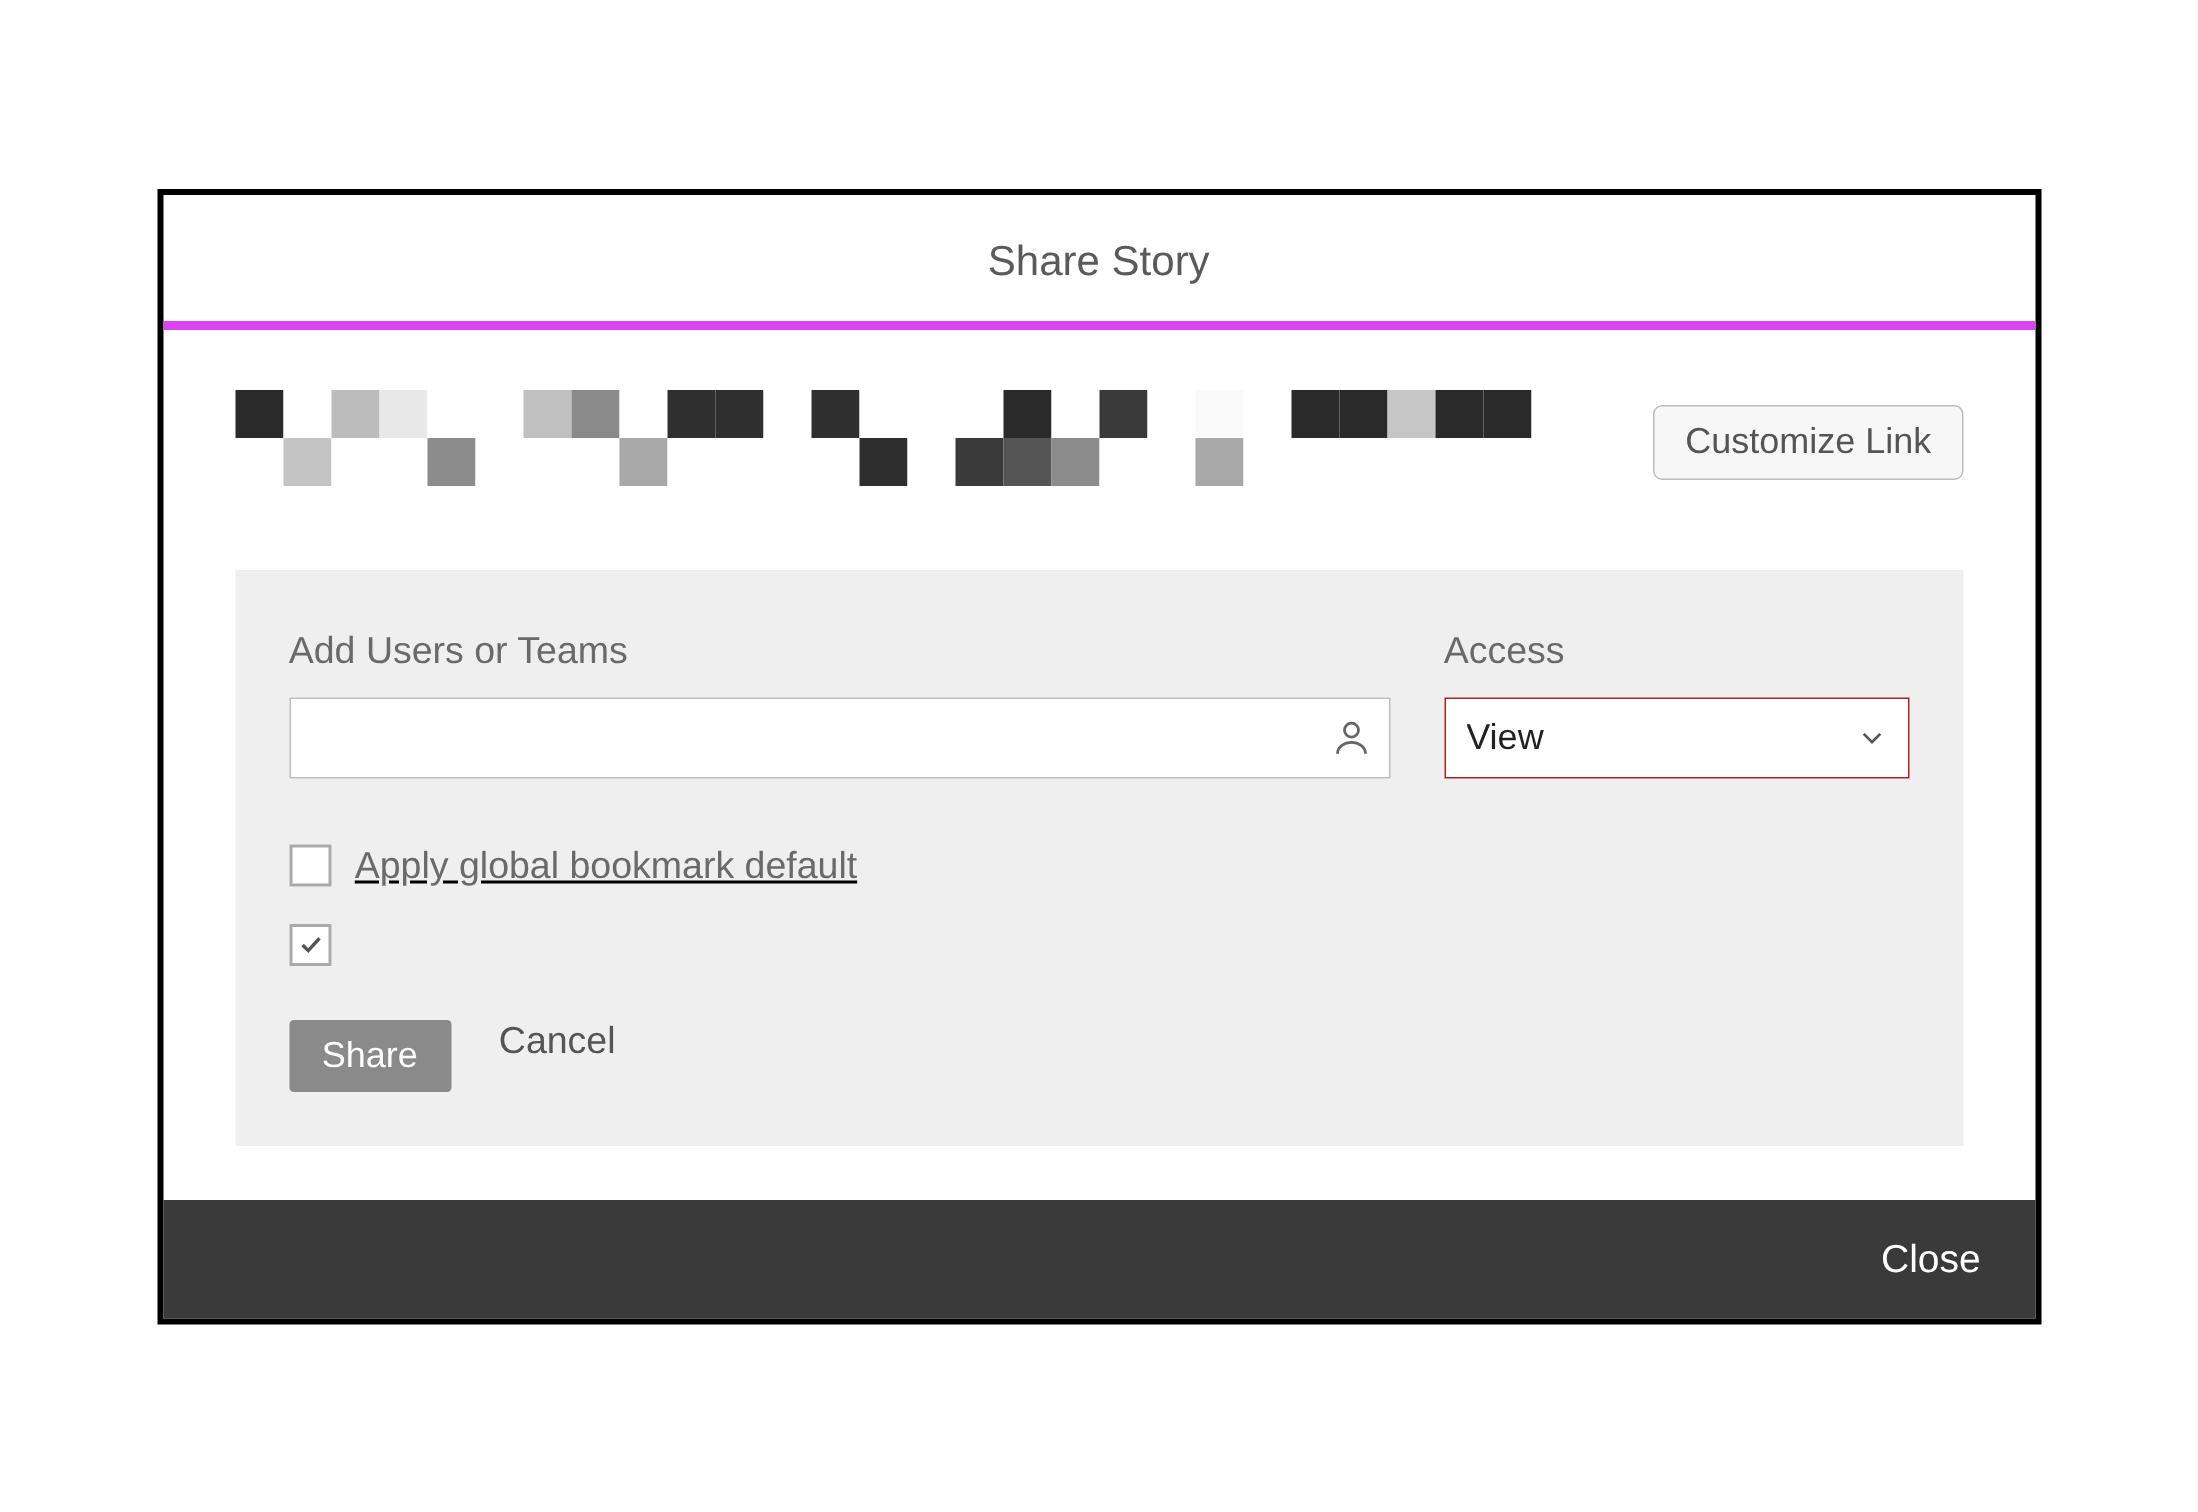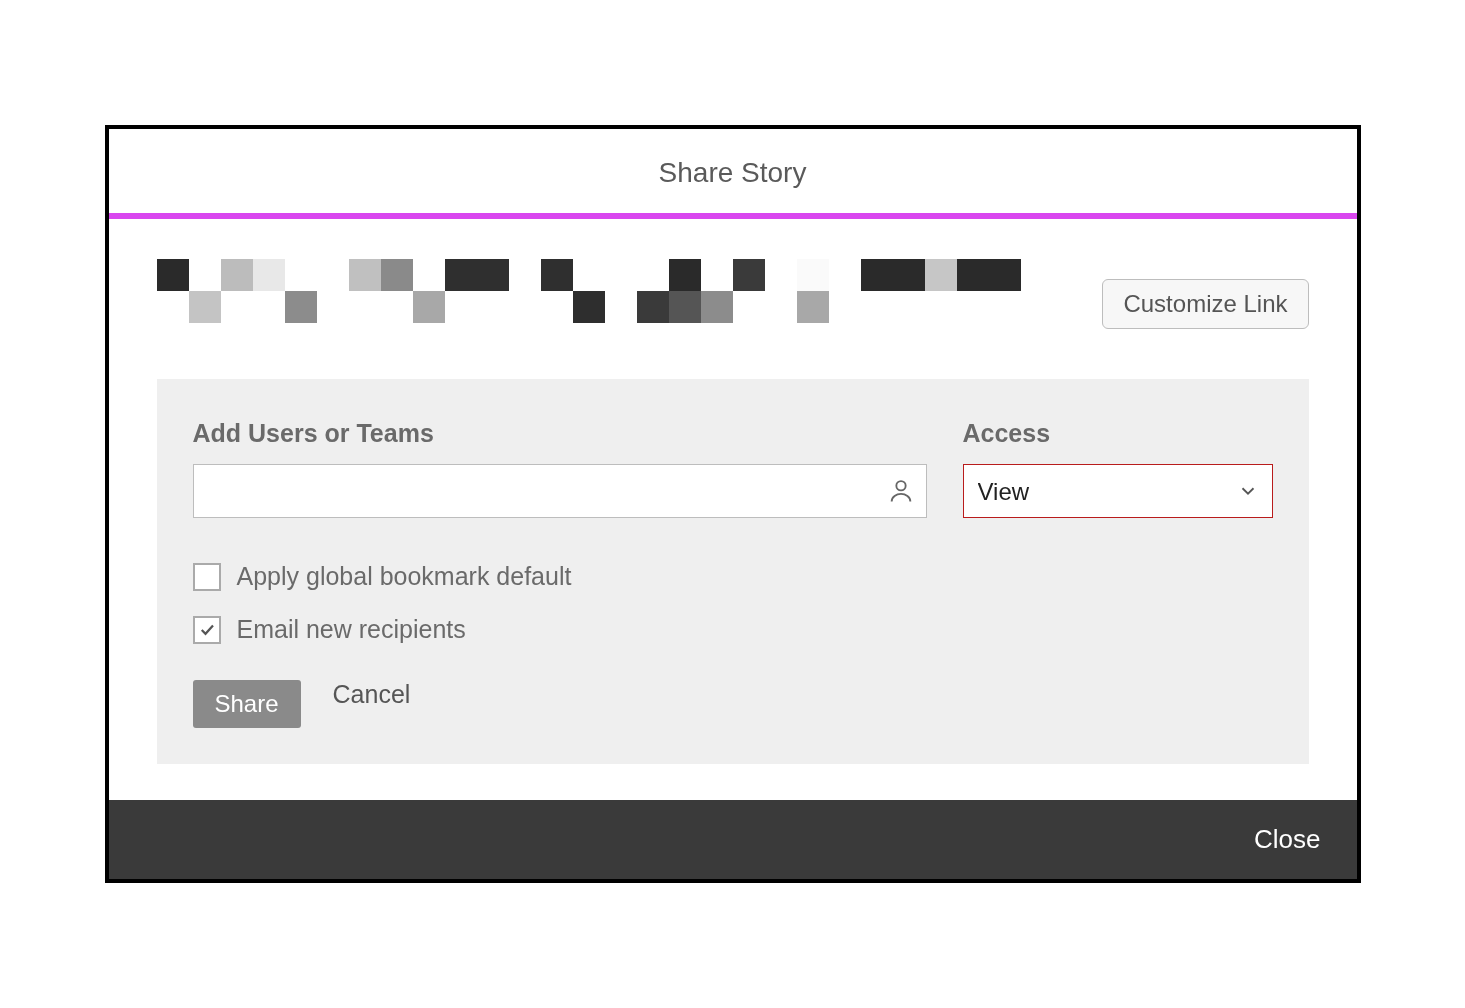--- a/index.html
+++ b/index.html
@@ -36,21 +36,21 @@
     .dialog-body {
       padding: 40px 48px 36px 48px;
     }
     .section-label {
       font-size: 26px;
       color: #6a6a6a;
       margin-bottom: 40px;
     }
     .link-row {
       display: flex;
-      align-items: flex-end;
+      align-items: center;
       margin-bottom: 50px;
       gap: 40px;
     }
     .pixelated-link {
       flex: 1;
       height: 70px;
       display: flex;
       align-items: flex-start;
     }
     .pixel-strip {
@@ -88,21 +88,20 @@
     .field-col.users {
       flex: 1;
     }
     .field-col.access {
       width: 310px;
     }
     .field-label {
       font-size: 25px;
       color: #6a6a6a;
       margin-bottom: 16px;
-      font-weight: bold;
     }
     .input-wrap {
       position: relative;
       display: flex;
       align-items: center;
     }
     .text-input {
       width: 100%;
       height: 54px;
       border: 1px solid #bdbdbd;
@@ -140,20 +139,21 @@
       right: 14px;
       width: 22px;
       height: 22px;
       pointer-events: none;
     }
     .checkbox-row {
       display: flex;
       align-items: center;
       gap: 16px;
       margin-bottom: 24px;
+      text-decoration: underline;
     }
     .checkbox-box {
       width: 28px;
       height: 28px;
       border: 2px solid #aaa;
       background: #fff;
       display: flex;
       align-items: center;
       justify-content: center;
       cursor: pointer;
@@ -316,21 +316,20 @@
         </div>
         <label class="checkbox-label">Apply global bookmark default</label>
       </div>
 
       <div class="checkbox-row">
         <div class="checkbox-box" id="cb-email">
           <svg class="checkbox-check" viewBox="0 0 24 24" style="display: block;">
             <path d="M5 12l5 5L20 6"></path>
           </svg>
         </div>
-        <label class="checkbox-label">Email new recipients</label>
       </div>
 
       <div class="button-row">
         <button class="share-btn">Share</button>
         <button class="cancel-btn">Cancel</button>
       </div>
     </div>
   </div>
 
   <div class="dialog-footer">

